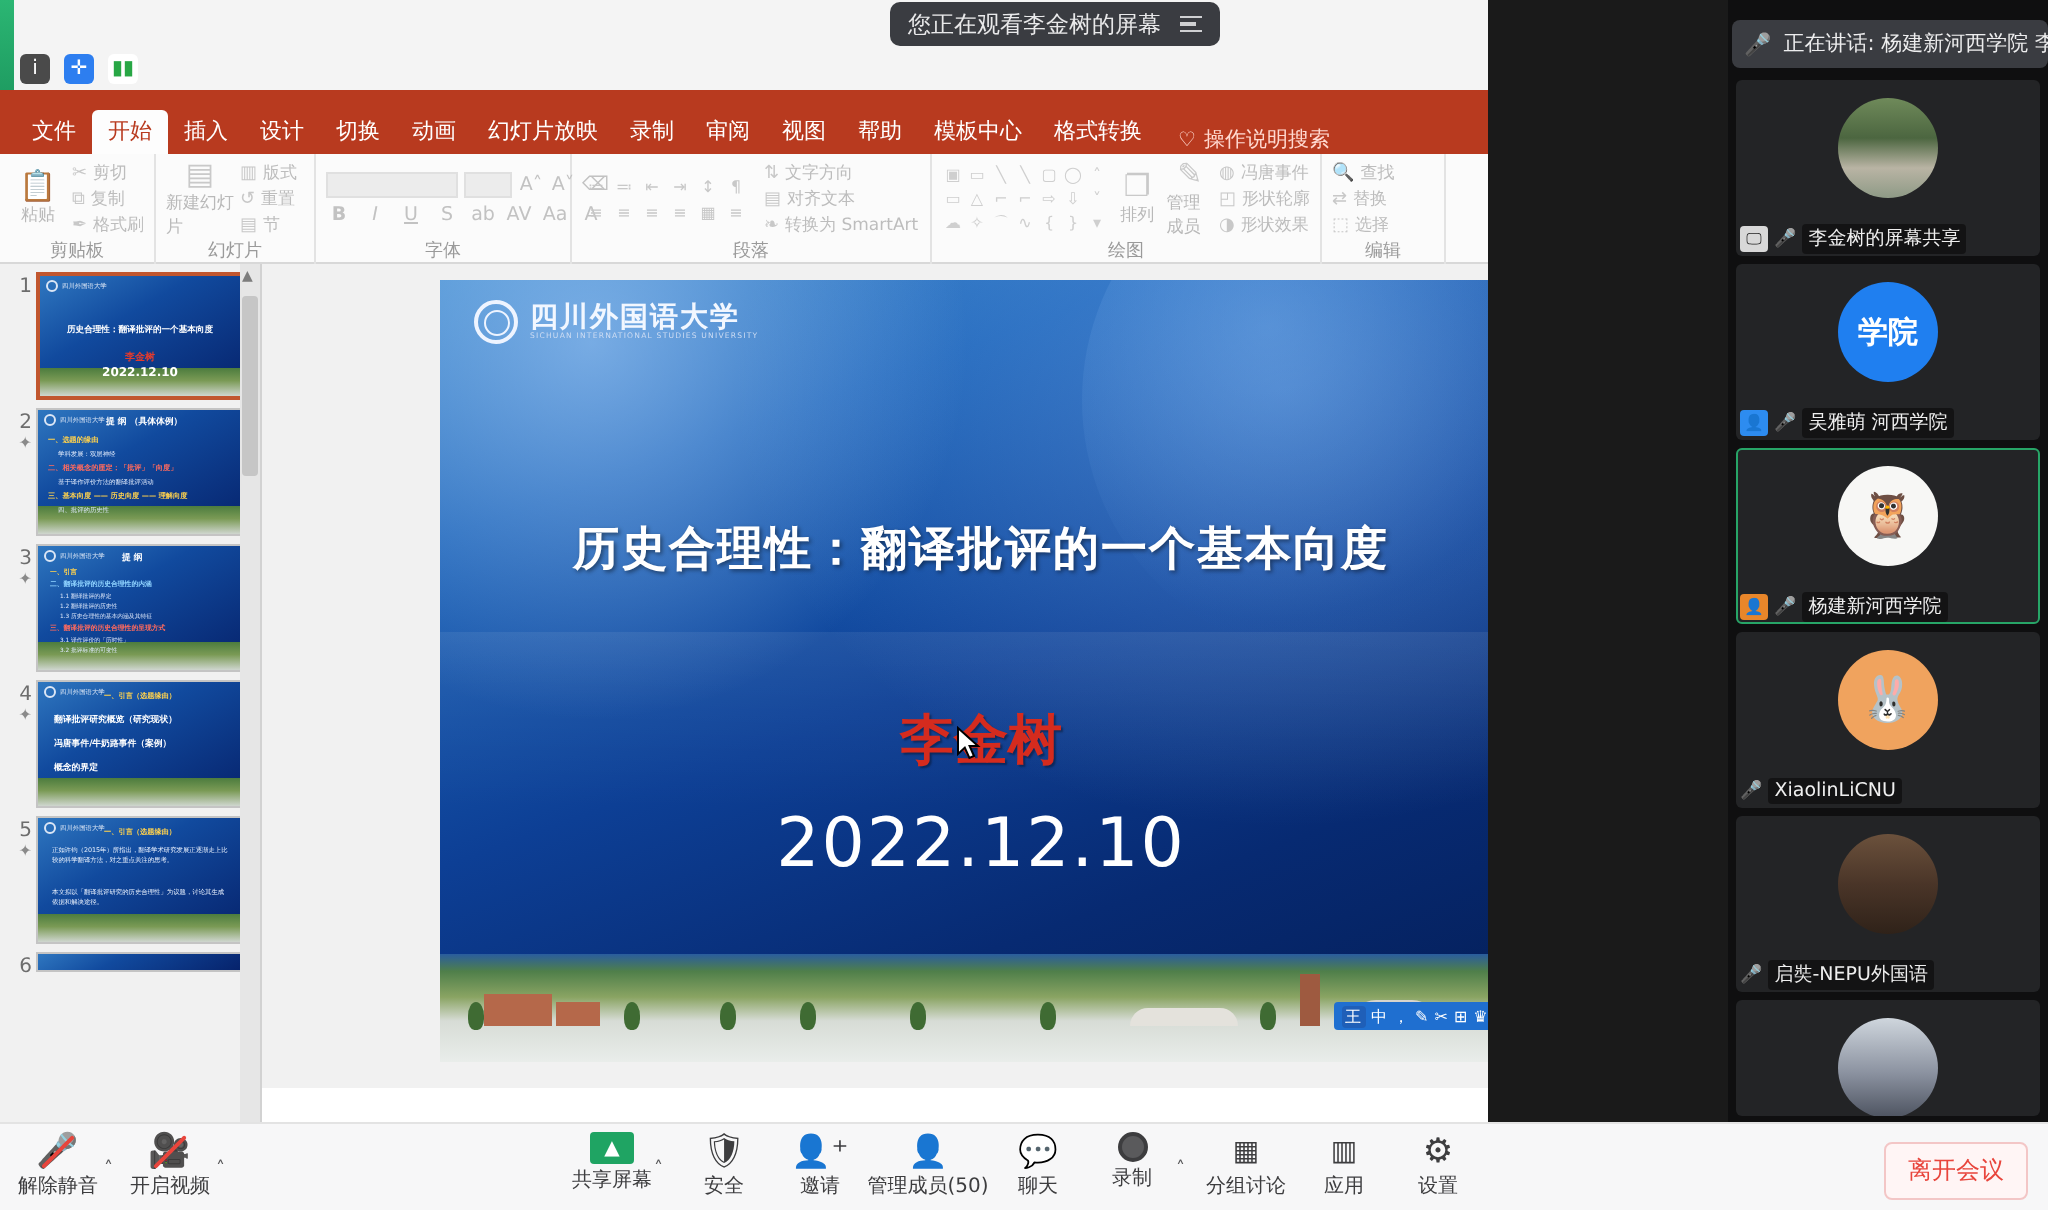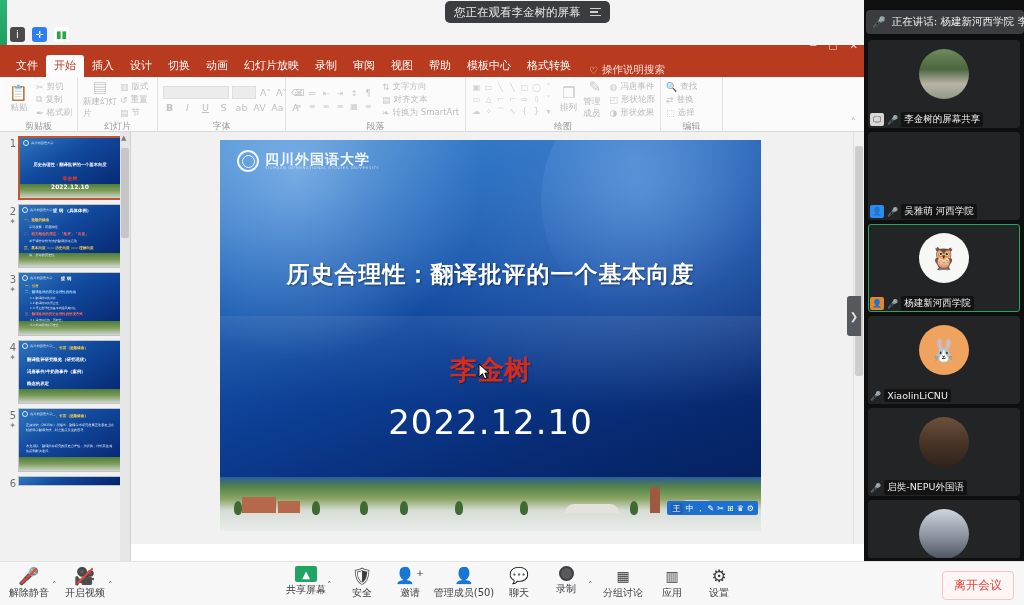--- a/index.html
+++ b/index.html
@@ -1,21 +1,21 @@
 <!DOCTYPE html>
 <html><head>
 <meta charset="utf-8">
 <style>
   * { box-sizing: border-box; margin:0; padding:0; }
   html,body { width:1024px; height:605px; overflow:hidden;
     font-family:"DejaVu Sans","Liberation Sans",sans-serif; }
   body { background:#1a1a1a; position:relative; }
 
   
-  #screen-share { position:absolute; left:0; top:0; width:864px; height:561px;
+  #screen-share { position:absolute; left:0; top:0; width:744px; height:561px;
     background:#ffffff; overflow:hidden; }
 
   
   #share-border-left { position:absolute; left:0; top:0; width:7px; height:45px;
     background:linear-gradient(180deg,#2bb673,#1f9d62); z-index:30; }
 
   
   #top-strip { position:absolute; left:0; top:0; width:864px; height:24px;
     background:#f4f4f4; z-index:20; }
   #watching-pill { position:absolute; left:445px; top:1px; height:22px;
@@ -606,20 +606,21 @@
     <div class="av" style="background:
         linear-gradient(180deg,#6f8a5a 0%,#4c6640 40%,#b9b4a4 70%,#8e9a86 100%);"></div>
     <div class="footer">
       <span class="badge share">🖵</span>
       <span class="mic">🎤</span>
       <span class="nm">李金树的屏幕共享</span>
     </div>
   </div>
 
   <div class="pcard">
+    <div class="av" style="background:#1f7ff0;display:flex;align-items:center;justify-content:center;color:#fff;font-size:15px;font-weight:bold;">学院</div>
     <div class="footer">
       <span class="badge coh">👤</span>
       <span class="mic muted">🎤</span>
       <span class="nm">吴雅萌 河西学院</span>
     </div>
   </div>
 
   <div class="pcard active">
     <div class="av" style="background:#f7f7f5;display:flex;align-items:center;justify-content:center;font-size:22px;">🦉</div>
     <div class="footer">

